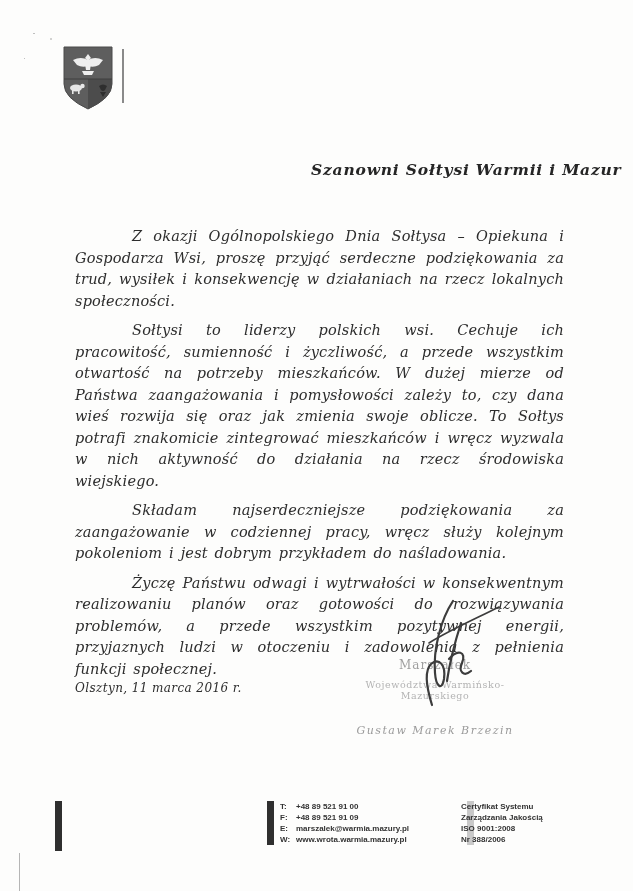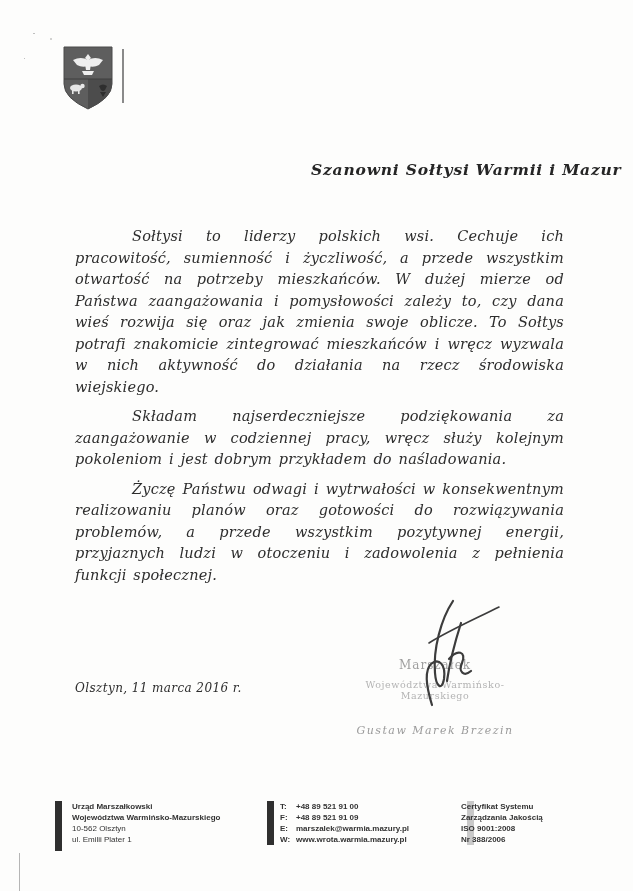--- a/index.html
+++ b/index.html
@@ -86,20 +86,21 @@
         <path d="M36,40 q4,-3 8,0 l-2,4 q-2,2 -4,0 Z"></path>
         <path d="M37,46 h6 l-3,5 Z"></path>
       </g>
     </svg>
   </div>
   <div class="hdr-sep"></div>
 
   <div class="salutation">Szanowni Sołtysi Warmii i Mazur</div>
 
   <div class="body-text">
+    <p>Z okazji Ogólnopolskiego Dnia Sołtysa – Opiekuna i Gospodarza Wsi, proszę przyjąć serdeczne podziękowania za trud, wysiłek i konsekwencję w działaniach na rzecz lokalnych społeczności.</p>
     <p>Sołtysi to liderzy polskich wsi. Cechuje ich pracowitość, sumienność i życzliwość, a przede wszystkim otwartość na potrzeby mieszkańców. W dużej mierze od Państwa zaangażowania i pomysłowości zależy to, czy dana wieś rozwija się oraz jak zmienia swoje oblicze. To Sołtys potrafi znakomicie zintegrować mieszkańców i wręcz wyzwala w nich aktywność do działania na rzecz środowiska wiejskiego.</p>
     <p>Składam najserdeczniejsze podziękowania za zaangażowanie w codziennej pracy, wręcz służy kolejnym pokoleniom i jest dobrym przykładem do naśladowania.</p>
     <p>Życzę Państwu odwagi i wytrwałości w konsekwentnym realizowaniu planów oraz gotowości do rozwiązywania problemów, a przede wszystkim pozytywnej energii, przyjaznych ludzi w otoczeniu i zadowolenia z pełnienia funkcji społecznej.</p>
   </div>
 
   <div class="stamp">
     <div class="stamp-l1">Marszałek</div>
     <div class="stamp-l2">Województwa Warmińsko-Mazurskiego</div>
     <div class="stamp-name">Gustaw Marek Brzezin</div>
   </div>
@@ -111,26 +112,20 @@
         <path d="M58,26 C51,48 46,70 44,84"></path>
         <path d="M46,62 C54,52 64,54 59,66 C55,75 61,80 68,74"></path>
         <path d="M26,46 C45,34 72,22 96,10" stroke-width="1.6"></path>
       </g>
     </svg>
   </div>
 
   <div class="dateline">Olsztyn, 11 marca 2016 r.</div>
 
   <div class="bar bar-dark" style="left:55px;top:801px;height:50px;"></div>
-  <div class="foot f-address">
-    <div class="b">Urząd Marszałkowski</div>
-    <div class="b">Województwa Warmińsko-Mazurskiego</div>
-    <div>10-562 Olsztyn</div>
-    <div>ul. Emilii Plater 1</div>
-  </div>
 
   <div class="bar bar-dark" style="left:267px;top:801px;height:44px;"></div>
   <div class="foot f-contact">
     <div class="row">
       <span class="lab">T:</span>
       <span>+48 89 521 91 00</span>
     </div>
     <div class="row">
       <span class="lab">F:</span>
       <span>+48 89 521 91 09</span>

